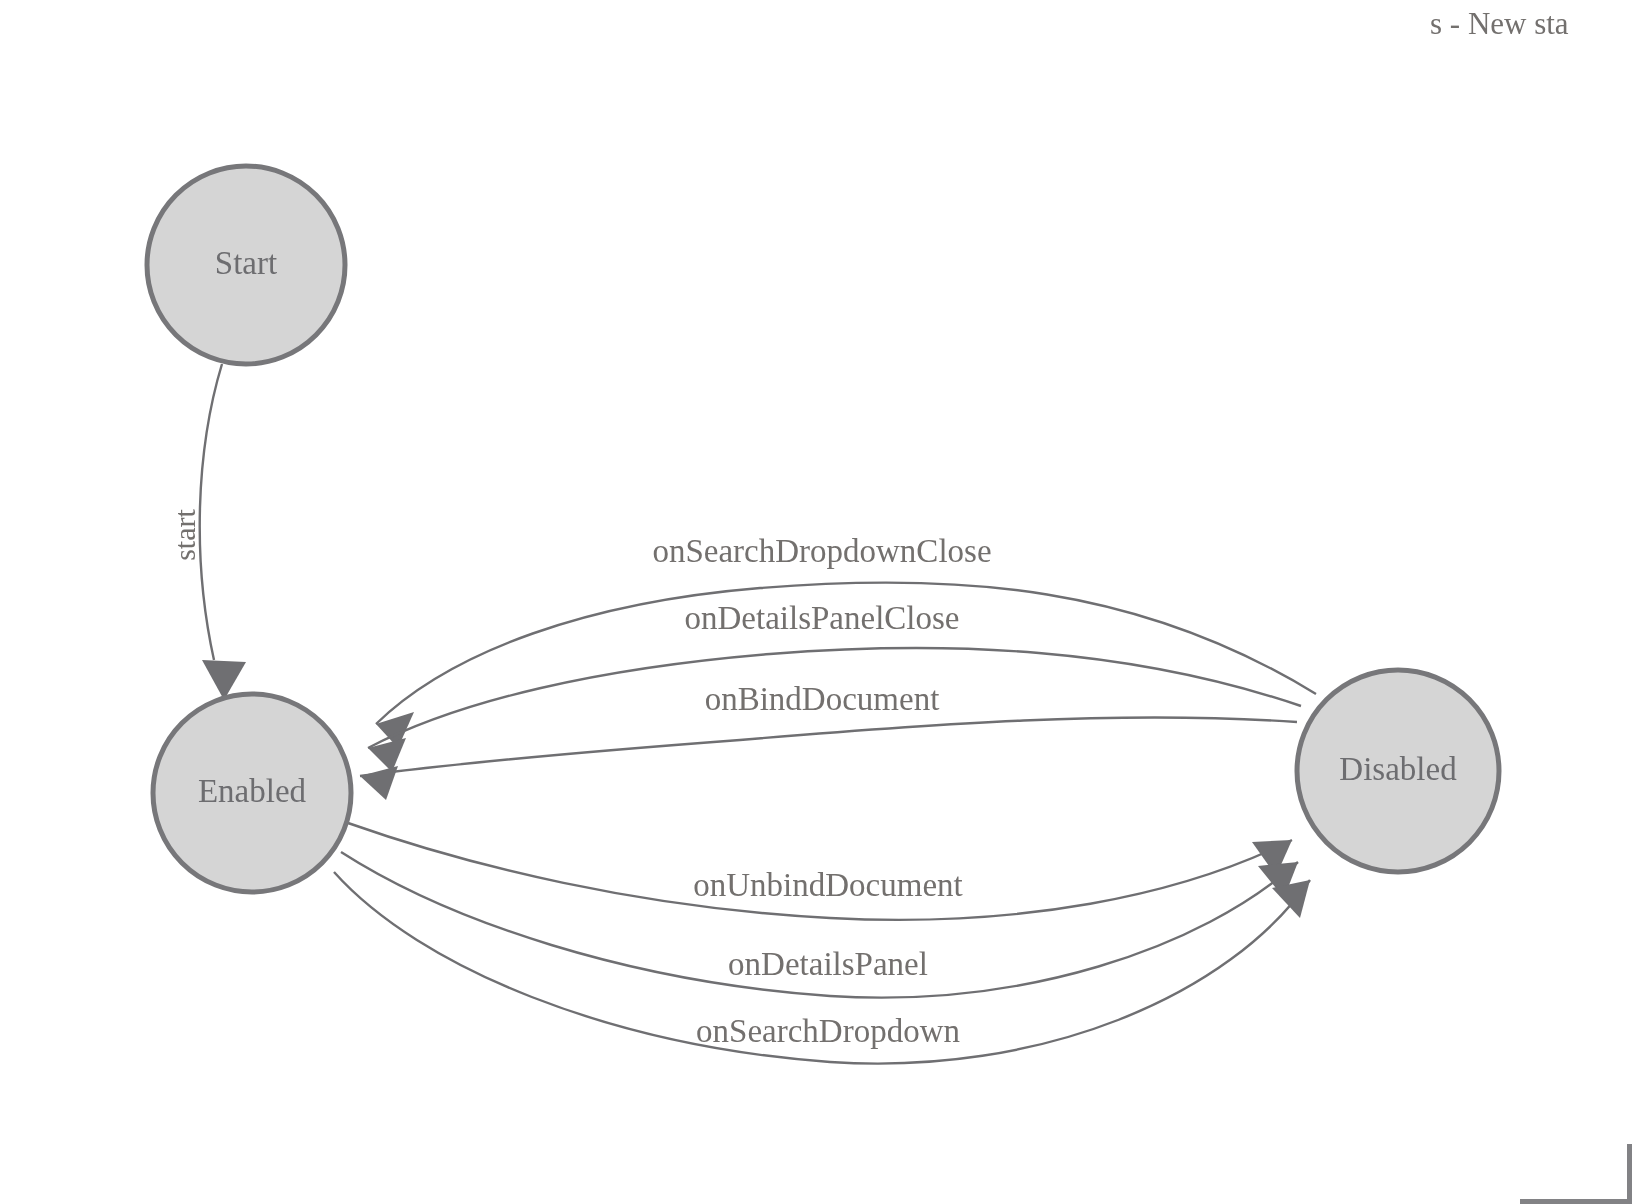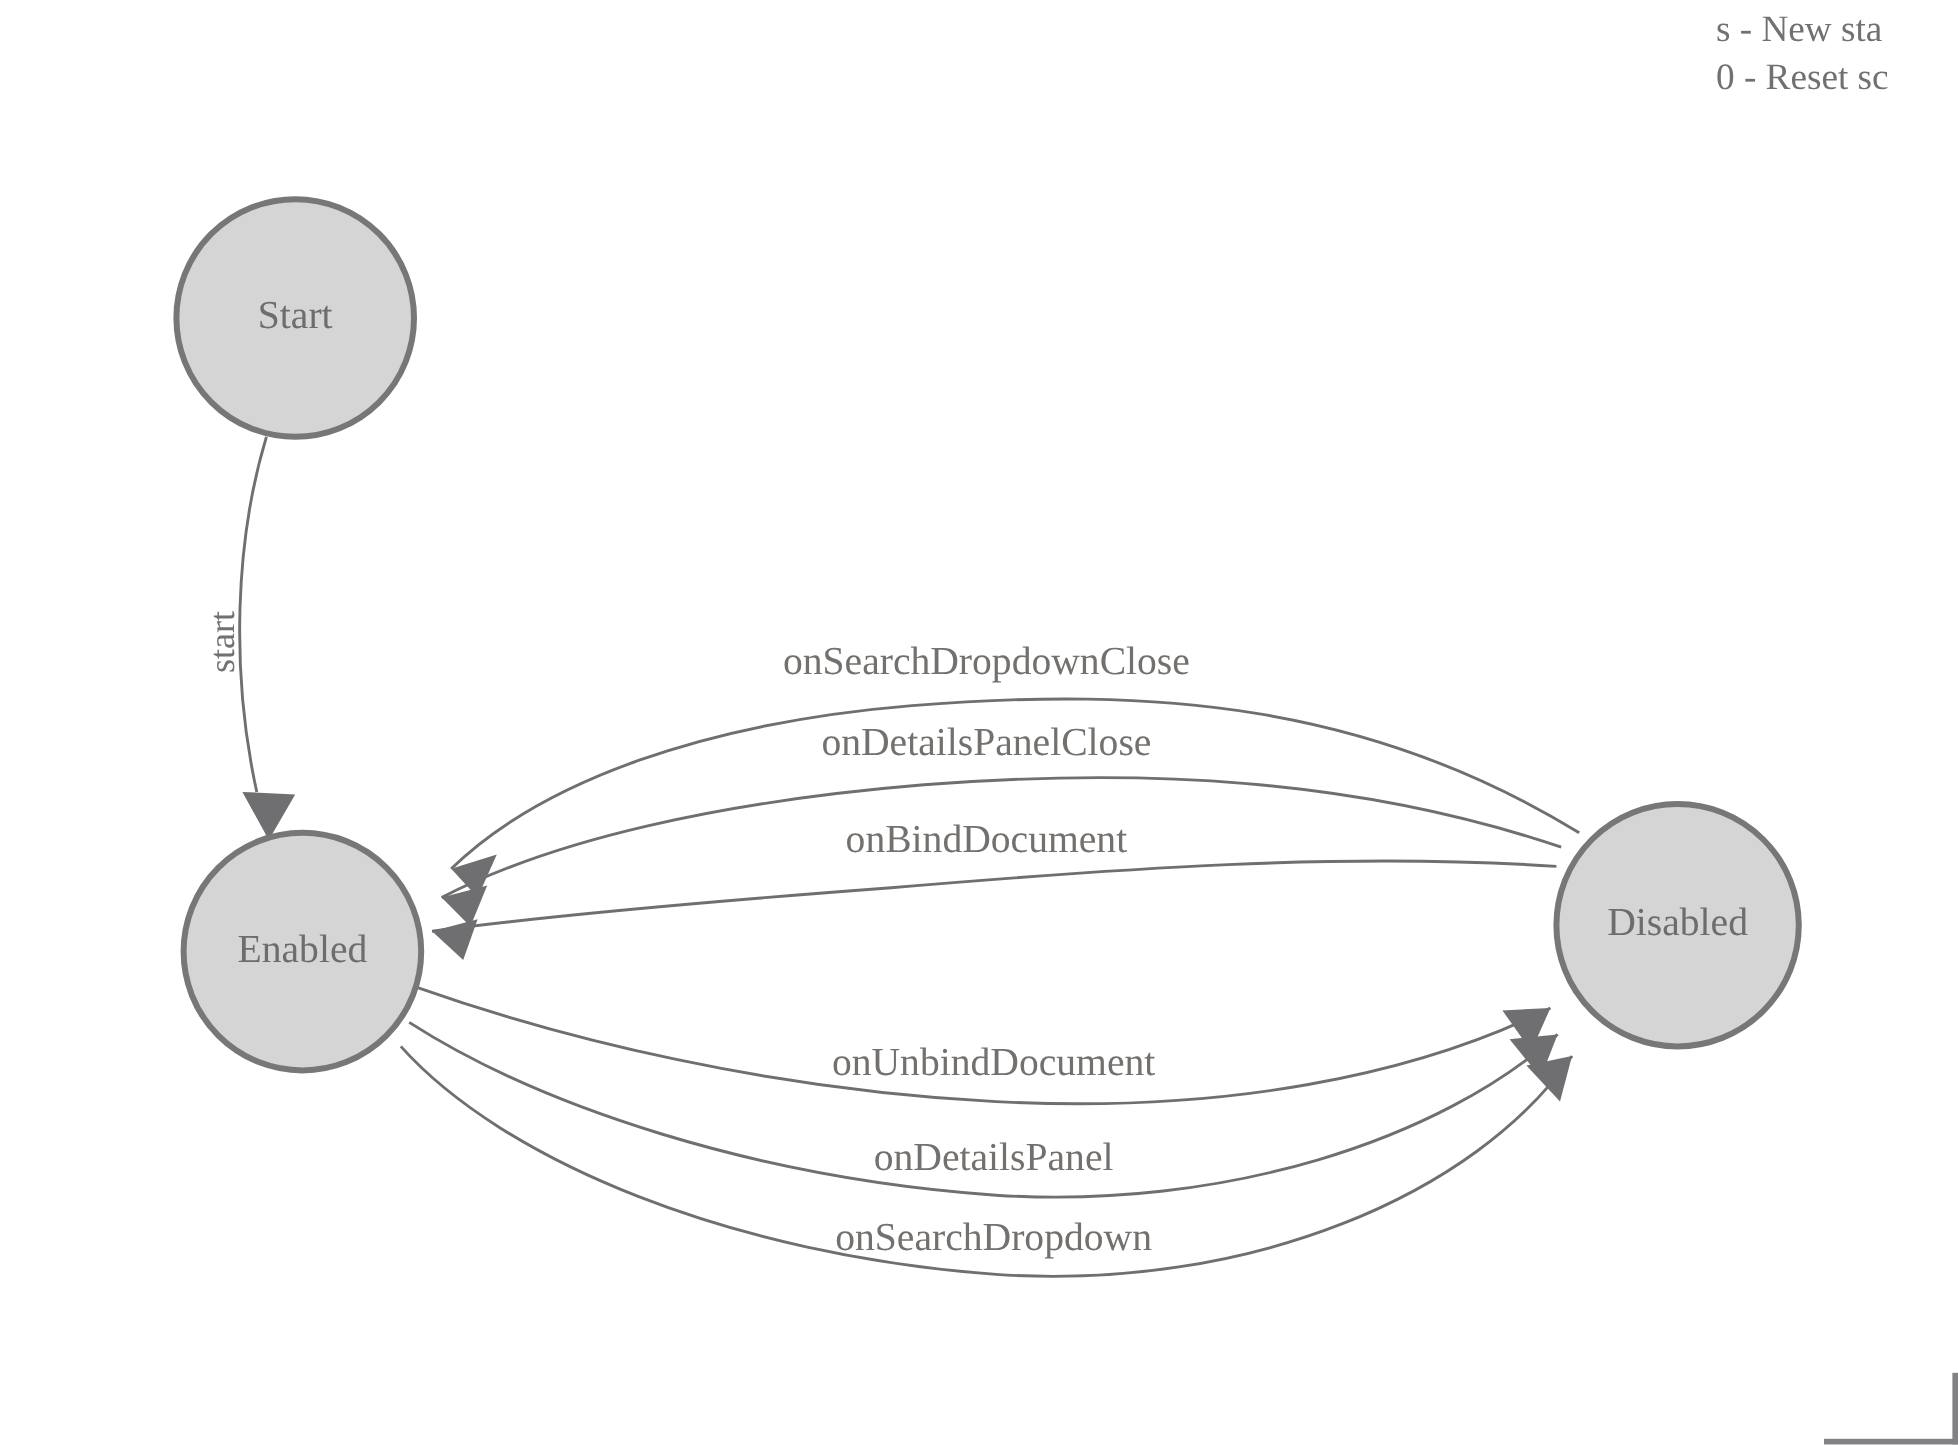--- a/index.html
+++ b/index.html
@@ -152,18 +152,17 @@
     <text class="edge-label" x="828" y="896">onUnbindDocument</text>
 
     <text class="edge-label" x="828" y="975">onDetailsPanel</text>
 
     <text class="edge-label" x="828" y="1042">onSearchDropdown</text>
 
   </svg>
 
   <div class="legend">
     <div class="legend-line">s - New sta</div>
-    <div class="legend-line">0 - Reset sc</div>
   </div>
 
   <div class="corner-frame"></div>
 
 </div>
 
 </body></html>

